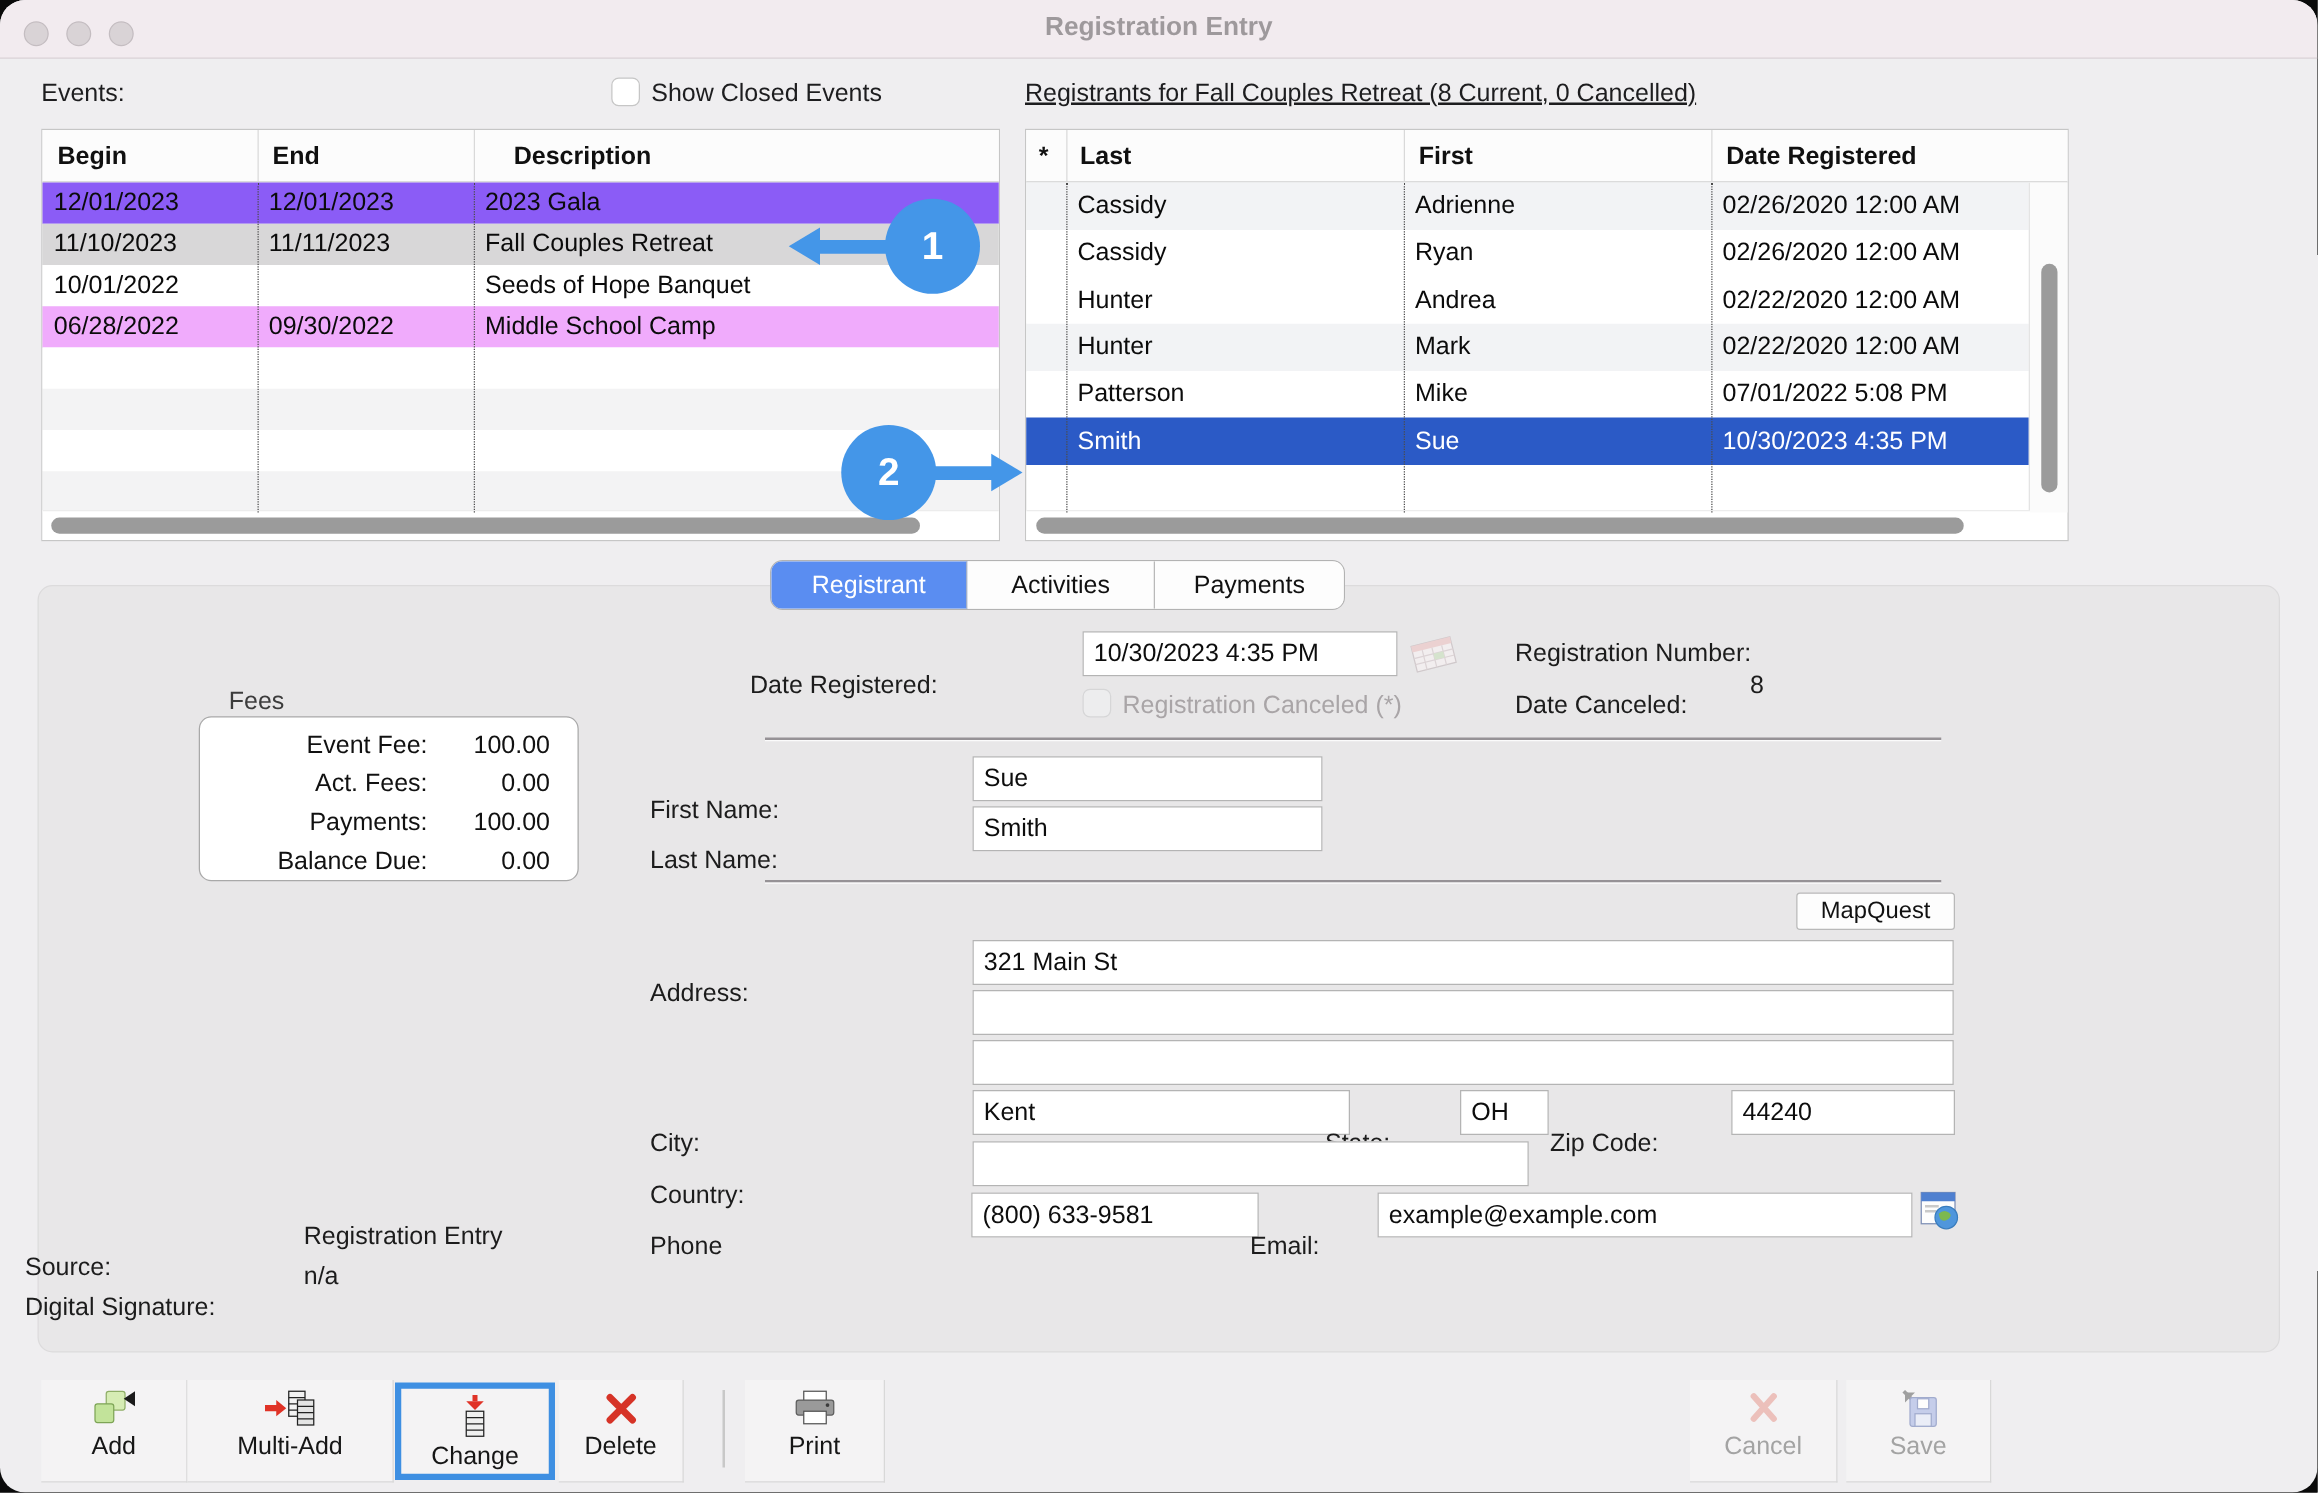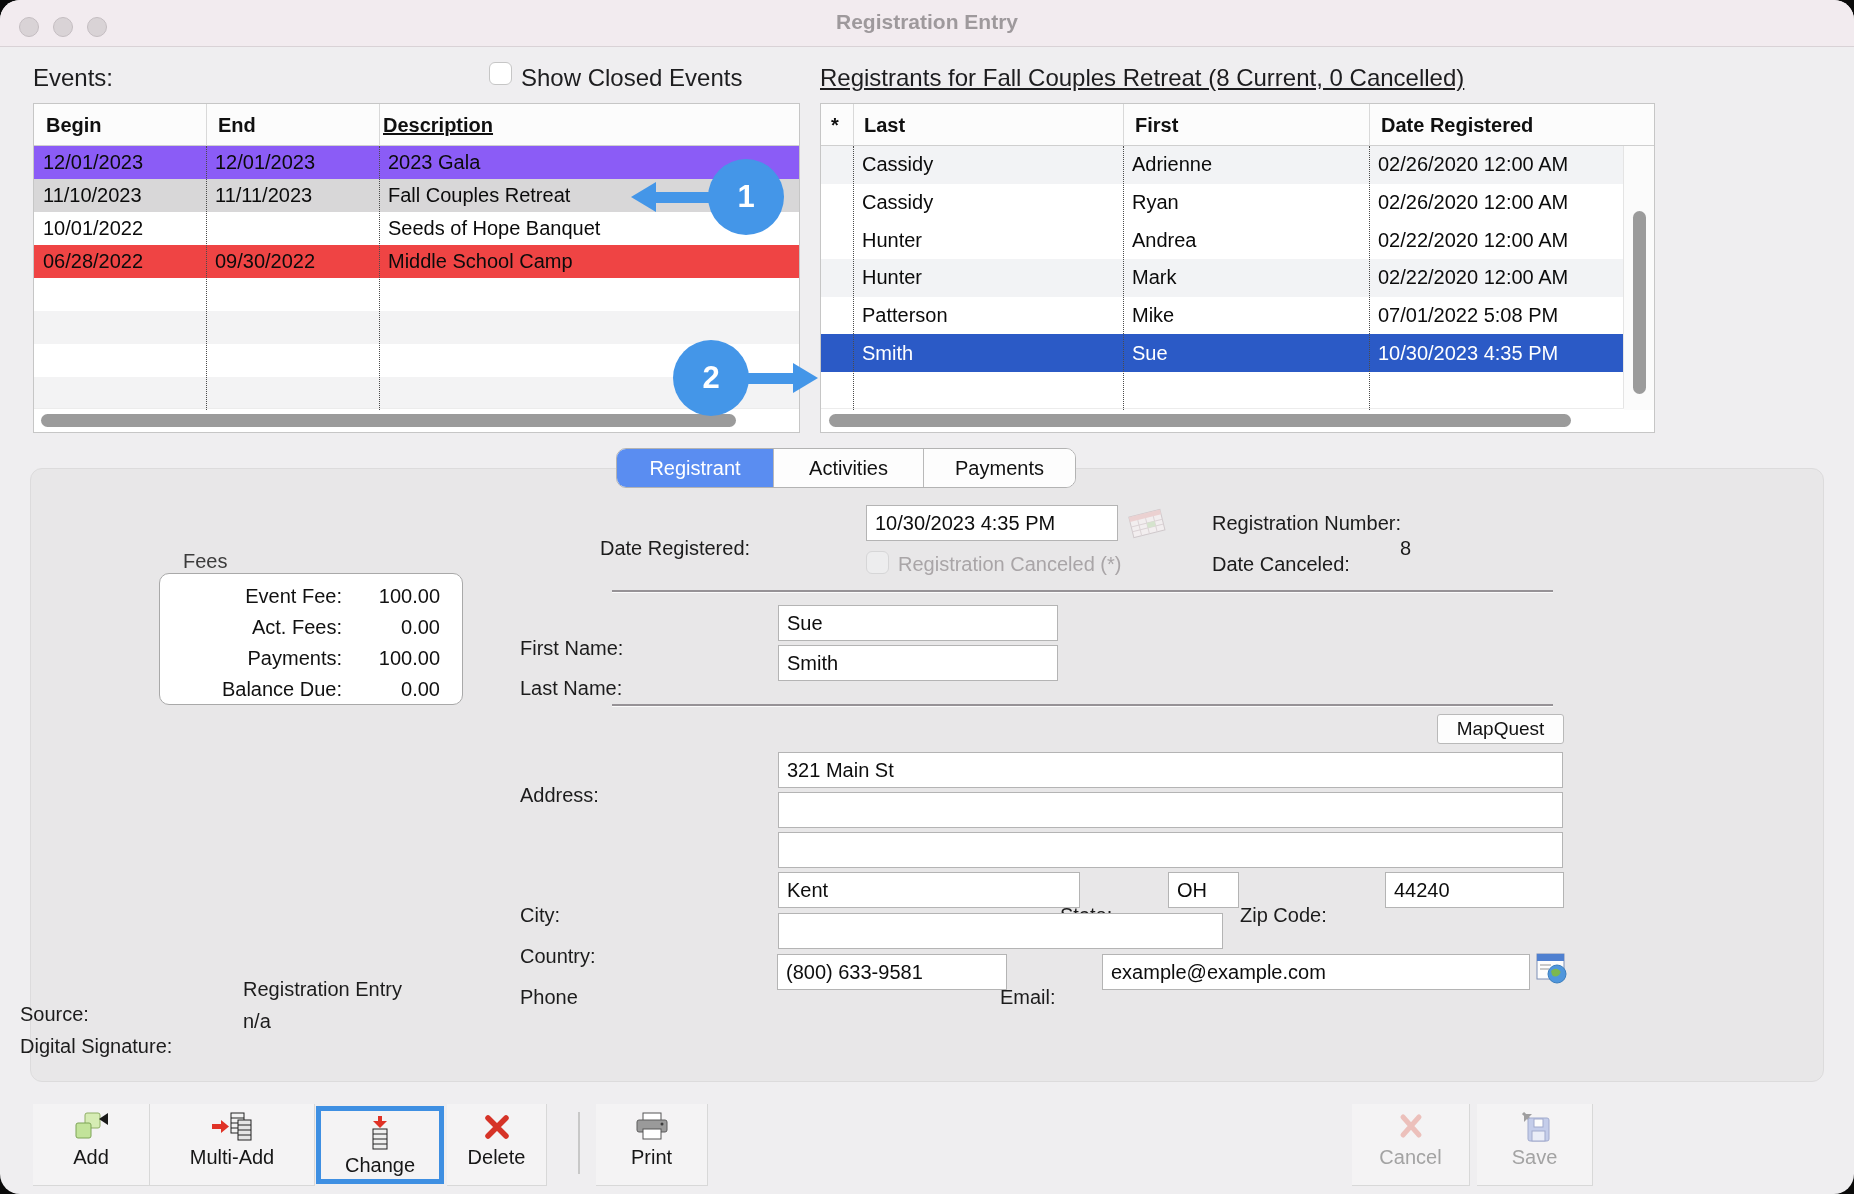--- a/index.html
+++ b/index.html
@@ -7,21 +7,21 @@
   body{font-family:"Liberation Sans","DejaVu Sans",sans-serif;}
   .window{position:relative;width:1854px;height:1194px;background:#efeef0;border-radius:20px;overflow:hidden;margin:0 auto;}
   .abs{position:absolute;}
 
   
   .titlebar{position:absolute;left:0;top:0;width:100%;height:47px;background:#f2ebef;border-bottom:1px solid #d9d2d6;}
   .tl{position:absolute;top:17px;width:20px;height:20px;border-radius:50%;background:#d9d3d6;border:1px solid #c4bdc1;}
   .win-title{position:absolute;top:10px;left:0;width:100%;text-align:center;font-size:21px;font-weight:bold;color:#9e999c;}
 
   
-  .toplabel{font-size:24px;color:#1d1d1f;}
+  .toplabel{font-size:20px;color:#1d1d1f;}
   .checkbox{width:23px;height:23px;background:#ffffff;border:1px solid #c6c6c6;border-radius:6px;}
   .checkbox.disabled{background:#ededee;border-color:#d6d6d7;}
 
   
   .dtable{position:absolute;background:#ffffff;border:1px solid #c6c6c6;}
   .thead{position:absolute;left:0;top:0;width:100%;height:42px;background:#fcfcfc;border-bottom:1px solid #cfcfcf;}
   .hcell{position:absolute;top:0;height:42px;line-height:42px;font-weight:bold;font-size:20px;color:#101010;padding-left:9px;}
   .hsep{position:absolute;top:0;height:42px;width:0;border-left:1px solid #d9d9d9;}
   .tbody{position:absolute;left:0;top:42px;width:100%;}
   .trow{position:relative;display:flex;align-items:center;font-size:20px;color:#0b0b0b;}
@@ -76,41 +76,41 @@
 
   <div class="abs toplabel" style="left:33px;top:64px;">Events:</div>
   <div class="abs checkbox" style="left:489px;top:62px;"></div>
   <div class="abs toplabel" style="left:521px;top:64px;">Show Closed Events</div>
   <div class="abs toplabel" style="left:820px;top:64px;text-decoration:underline;">Registrants for Fall Couples Retreat (8 Current, 0 Cancelled)</div>
 
   <div class="dtable" style="left:33px;top:103px;width:767px;height:330px;">
     <div class="thead">
       <div class="hcell" style="left:3px;width:165px;">Begin</div>
       <div class="hcell" style="left:175px;width:165px;">End</div>
-      <div class="hcell" style="left:340px;width:380px;text-decoration:underline;">Description</div>
+      <div class="hcell" style="left:368px;width:380px;">Description</div>
       <div class="hsep" style="left:172px;"></div>
       <div class="hsep" style="left:345px;"></div>
     </div>
     <div class="tbody" style="height:264px;">
       <div class="trow" style="height:33px;background:#8b5cf6;">
         <div class="cell" style="width:172px;">12/01/2023</div>
         <div class="cell" style="width:173px;">12/01/2023</div>
         <div class="cell" style="flex:1;">2023 Gala</div>
       </div>
       <div class="trow" style="height:33px;background:#d8d7d8;">
         <div class="cell" style="width:172px;">11/10/2023</div>
         <div class="cell" style="width:173px;">11/11/2023</div>
         <div class="cell" style="flex:1;">Fall Couples Retreat</div>
       </div>
       <div class="trow" style="height:33px;background:#ffffff;">
         <div class="cell" style="width:172px;">10/01/2022</div>
         <div class="cell" style="width:173px;"></div>
         <div class="cell" style="flex:1;">Seeds of Hope Banquet</div>
       </div>
-      <div class="trow" style="height:33px;background:#ef4444;">
+      <div class="trow" style="height:33px;background:#f0abfc;">
         <div class="cell" style="width:172px;">06/28/2022</div>
         <div class="cell" style="width:173px;">09/30/2022</div>
         <div class="cell" style="flex:1;">Middle School Camp</div>
       </div>
       <div class="trow" style="height:33px;background:#ffffff;"></div>
       <div class="trow" style="height:33px;background:#f3f3f4;"></div>
       <div class="trow" style="height:33px;background:#ffffff;"></div>
       <div class="trow" style="height:33px;background:#f3f3f4;"></div>
       <div class="dotsep" style="left:172px;height:264px;"></div>
       <div class="dotsep" style="left:345px;height:264px;"></div>

